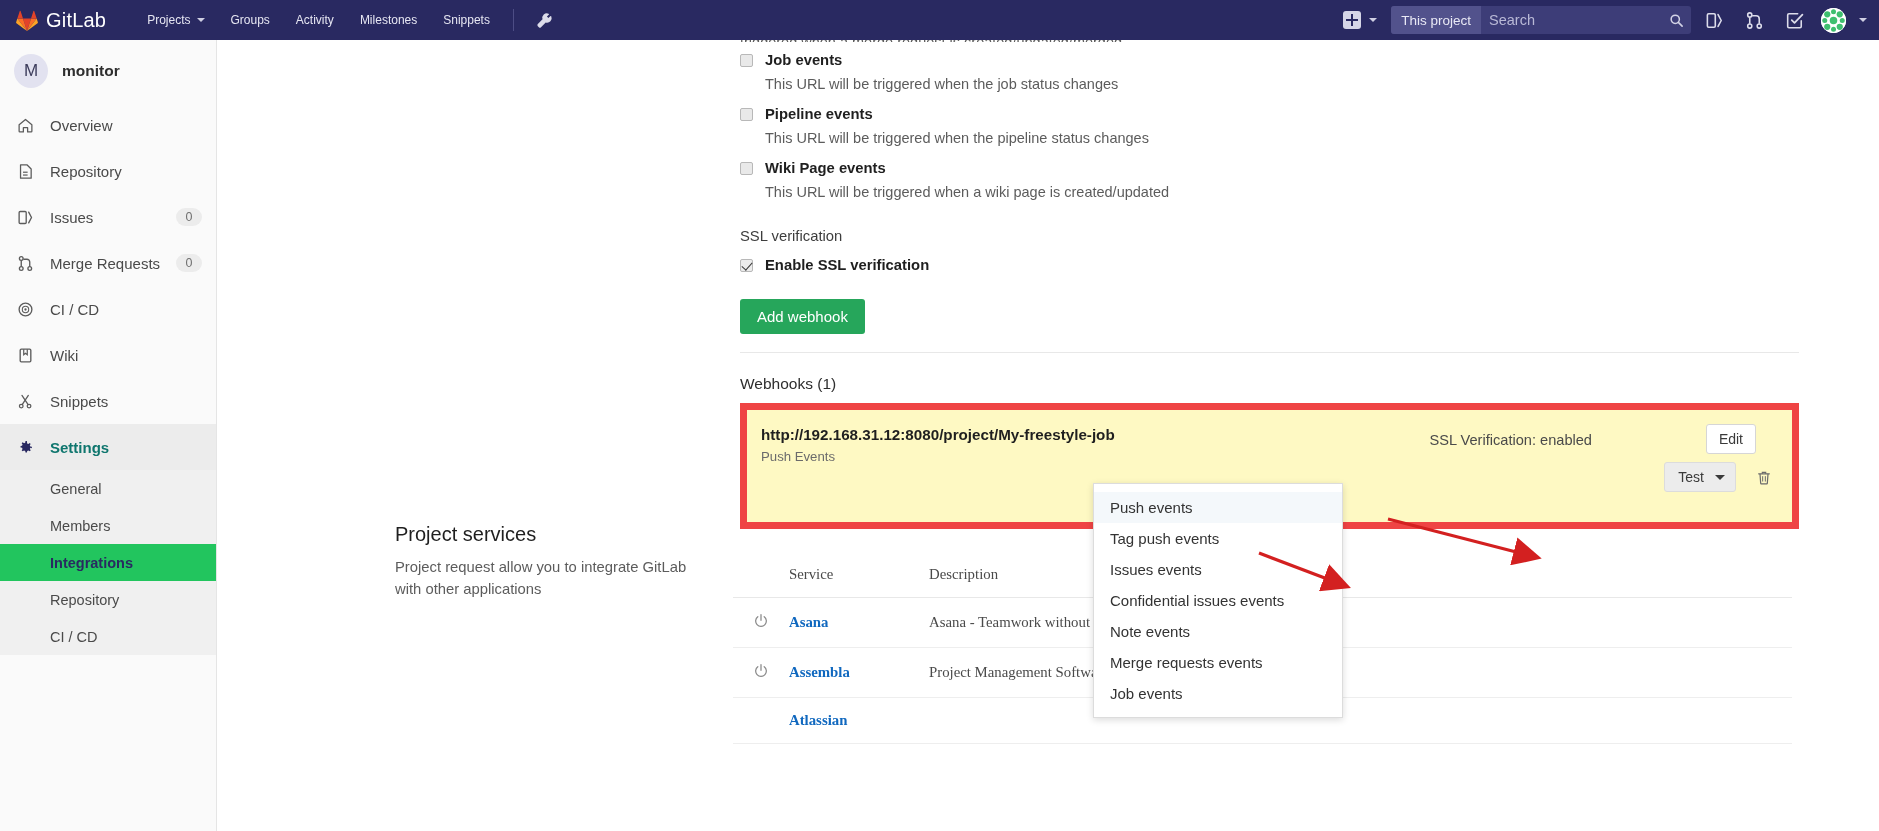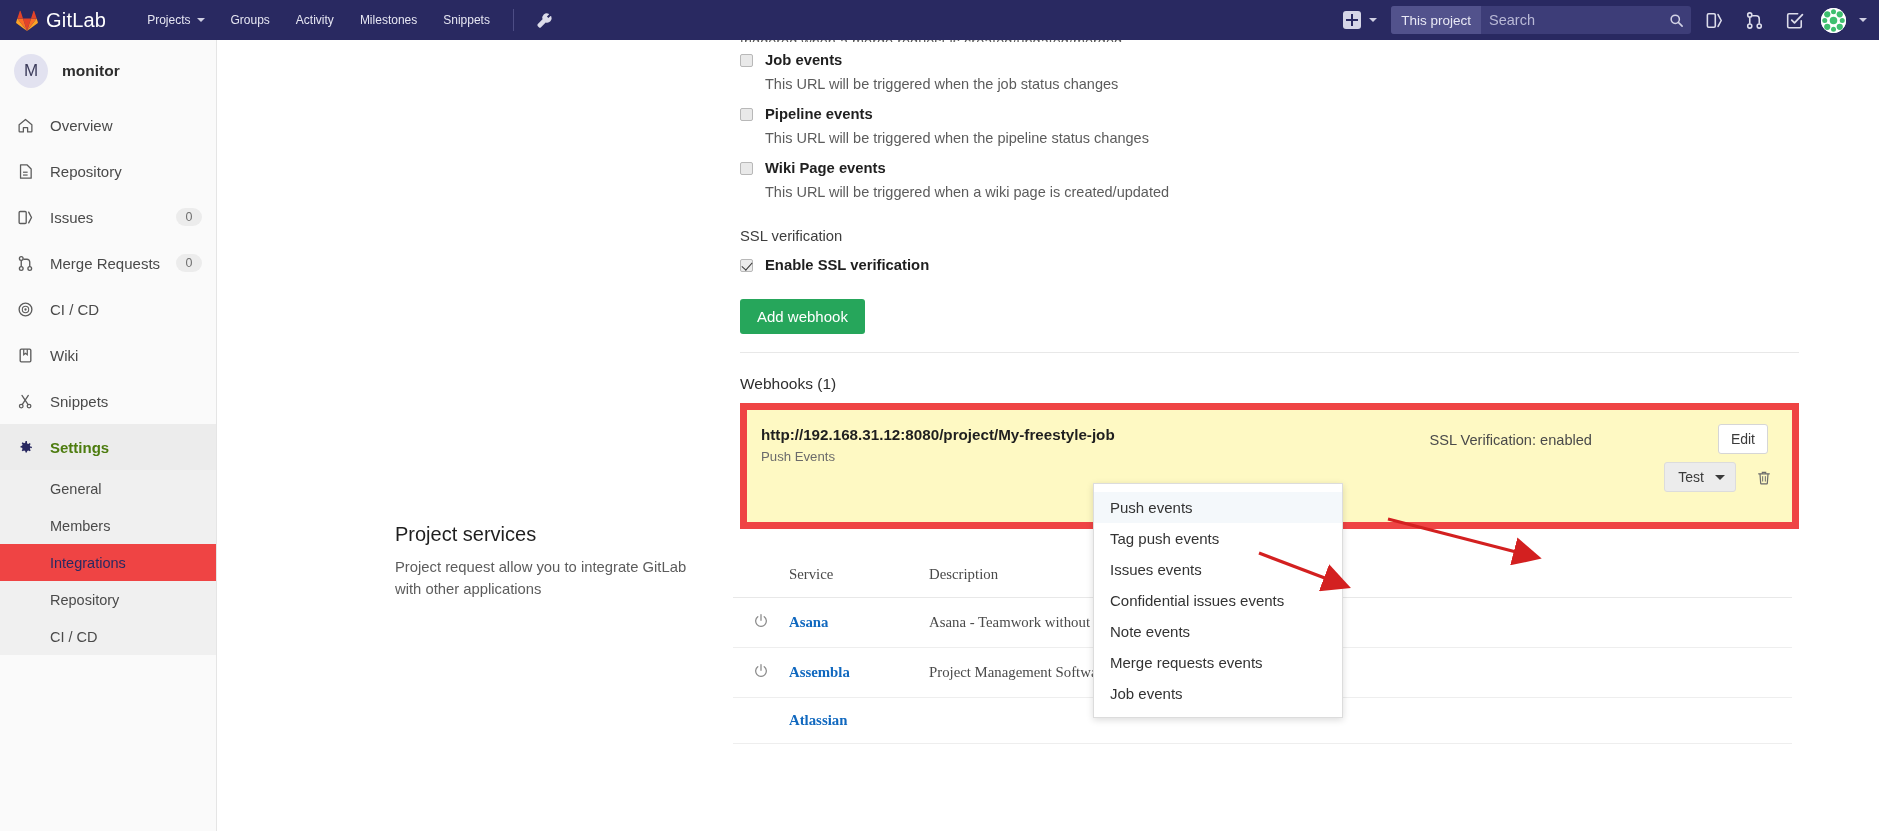--- a/index.html
+++ b/index.html
@@ -130,29 +130,29 @@
     width: 22px; display: flex; align-items: center; justify-content: center;
     margin-right: 14px; flex: none;
   }
   .side-item .s-label { flex: 1; white-space: nowrap; }
   .count-badge {
     background: #ececec; color: #707070;
     border-radius: 9px; font-size: 12.5px;
     padding: 2px 9px; min-width: 26px; text-align: center;
   }
   .side-item.active {
-    background: #ececec; color: #4d7c0f; font-weight: 600;
+    background: #ececec; color: #0f766e; font-weight: 600;
   }
   .side-sub {
     display: flex; align-items: center;
     height: 37px; padding-left: 50px; cursor: pointer;
     color: #4a4a4a; font-size: 14.5px;
     background: #f0f0f0;
   }
-  .side-sub.active { background: #ef4444; color: #292961; font-weight: 400; }
+  .side-sub.active { background: #22c55e; color: #292961; font-weight: 700; }
   .settings-group { background: #f0f0f0; }
 
   
   .content {
     position: absolute; top: 40px; left: 217px;
     width: 1662px; height: 791px;
     background: #fff; overflow: hidden;
   }
   .inner { position: relative; width: 100%; height: 100%; }
 
@@ -511,21 +511,21 @@
 
       <div class="wh-card" style="top:363px; left:523px; width:1059px; height:126px;">
         <div style="position:relative; width:100%; height:100%;">
           <div style="position:absolute; top:16px; left:14px;">
             <div class="wh-url">http://192.168.31.12:8080/project/My-freestyle-job</div>
             <div class="wh-sub">Push Events</div>
           </div>
 
           <div class="ssl-note" style="position:absolute; top:22px; right:200px;">SSL Verification: enabled</div>
 
-          <button class="btn-plain" style="position:absolute; top:14px; right:24px;">Edit</button>
+          <button class="btn-plain" style="position:absolute; top:14px; right:36px;">Edit</button>
 
           <div style="position:absolute; top:52px; right:14px; display:flex; align-items:center;">
             <button class="btn-test">
               <span>Test</span>
               <span class="tcaret"></span>
             </button>
             <button class="trash-btn" style="margin-left:14px;">
               <svg width="16" height="17" viewBox="0 0 24 24">
                 <path d="M4 6.5 h16" stroke="#6b6b6b" stroke-width="1.9" stroke-linecap="round"></path>
                 <path d="M9.5 6.5 V4.3 h5 V6.5" fill="none" stroke="#6b6b6b" stroke-width="1.8"></path>

